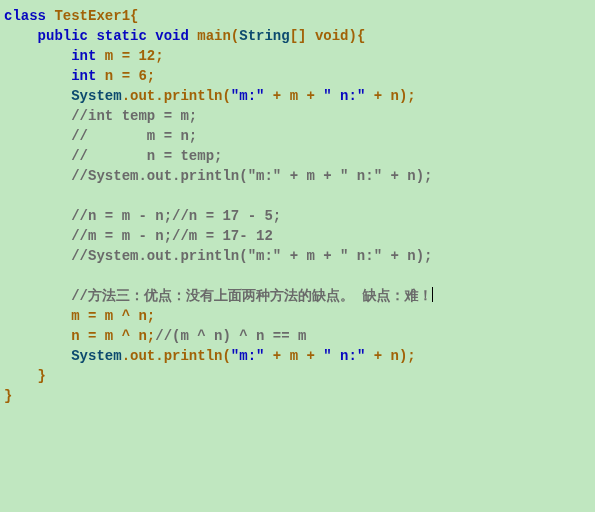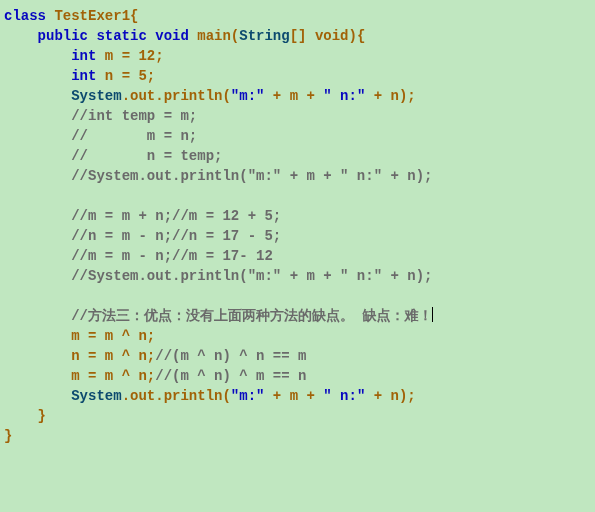--- a/index.html
+++ b/index.html
@@ -34,32 +34,30 @@
     vertical-align: -2px;
   }
 </style>
 </head>
 <body>
 
 <div class="editor" id="editor">
     <div class="line"><span class="plain"></span><span class="kw-blue">class</span><span class="plain"> TestExer1{</span></div>
     <div class="line"><span class="plain">    </span><span class="kw-blue">public static void</span><span class="plain"> main(</span><span class="kw-red">String</span><span class="plain">[] void){</span></div>
     <div class="line"><span class="plain">        </span><span class="kw-blue">int</span><span class="plain"> m = 12;</span></div>
-    <div class="line"><span class="plain">        </span><span class="kw-blue">int</span><span class="plain"> n = 5;</span></div>
+    <div class="line"><span class="plain">        </span><span class="kw-blue">int</span><span class="plain"> n = 6;</span></div>
     <div class="line"><span class="plain">        </span><span class="kw-red">System</span><span class="plain">.out.println(</span><span class="string">"m:"</span><span class="plain"> + m + </span><span class="string">" n:"</span><span class="plain"> + n);</span></div>
     <div class="line"><span class="plain">        </span><span class="comment">//int temp = m;</span></div>
     <div class="line"><span class="plain">        </span><span class="comment">//       m = n;</span></div>
     <div class="line"><span class="plain">        </span><span class="comment">//       n = temp;</span></div>
     <div class="line"><span class="plain">        </span><span class="comment">//System.out.println("m:" + m + " n:" + n);</span></div>
     <div class="line"><span class="plain">        </span><span class="plain"></span></div>
-    <div class="line"><span class="plain">        </span><span class="comment">//m = m + n;//m = 12 + 5;</span></div>
     <div class="line"><span class="plain">        </span><span class="comment">//n = m - n;//n = 17 - 5;</span></div>
     <div class="line"><span class="plain">        </span><span class="comment">//m = m - n;//m = 17- 12</span></div>
     <div class="line"><span class="plain">        </span><span class="comment">//System.out.println("m:" + m + " n:" + n);</span></div>
     <div class="line"><span class="plain">        </span><span class="plain"></span></div>
     <div class="line"><span class="plain">        </span><span class="comment">//方法三：优点：没有上面两种方法的缺点。 缺点：难！</span><span class="cursor"></span></div>
     <div class="line"><span class="plain">        </span><span class="plain">m = m ^ n;</span></div>
     <div class="line"><span class="plain">        </span><span class="plain">n = m ^ n;</span><span class="comment">//(m ^ n) ^ n == m</span></div>
-    <div class="line"><span class="plain">        </span><span class="plain">m = m ^ n;</span><span class="comment">//(m ^ n) ^ m == n</span></div>
     <div class="line"><span class="plain">        </span><span class="kw-red">System</span><span class="plain">.out.println(</span><span class="string">"m:"</span><span class="plain"> + m + </span><span class="string">" n:"</span><span class="plain"> + n);</span></div>
     <div class="line"><span class="plain">    </span><span class="plain">}</span></div>
     <div class="line"><span class="plain"></span><span class="plain">}</span></div>
   </div>
 
 </body></html>

